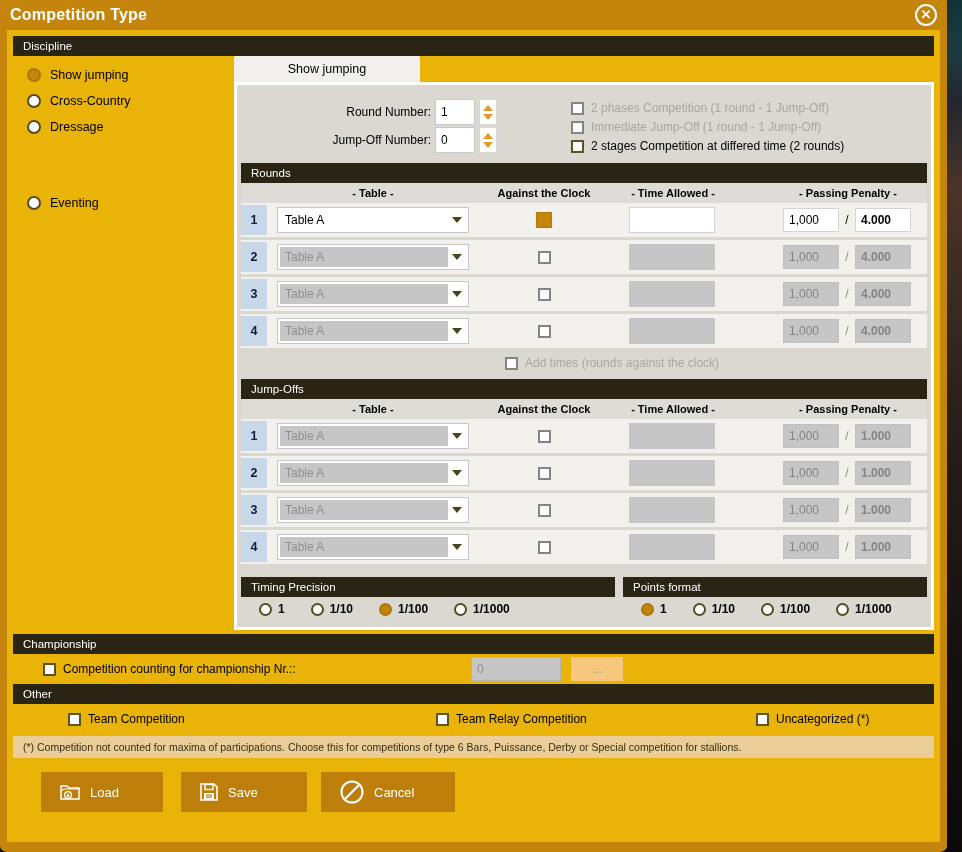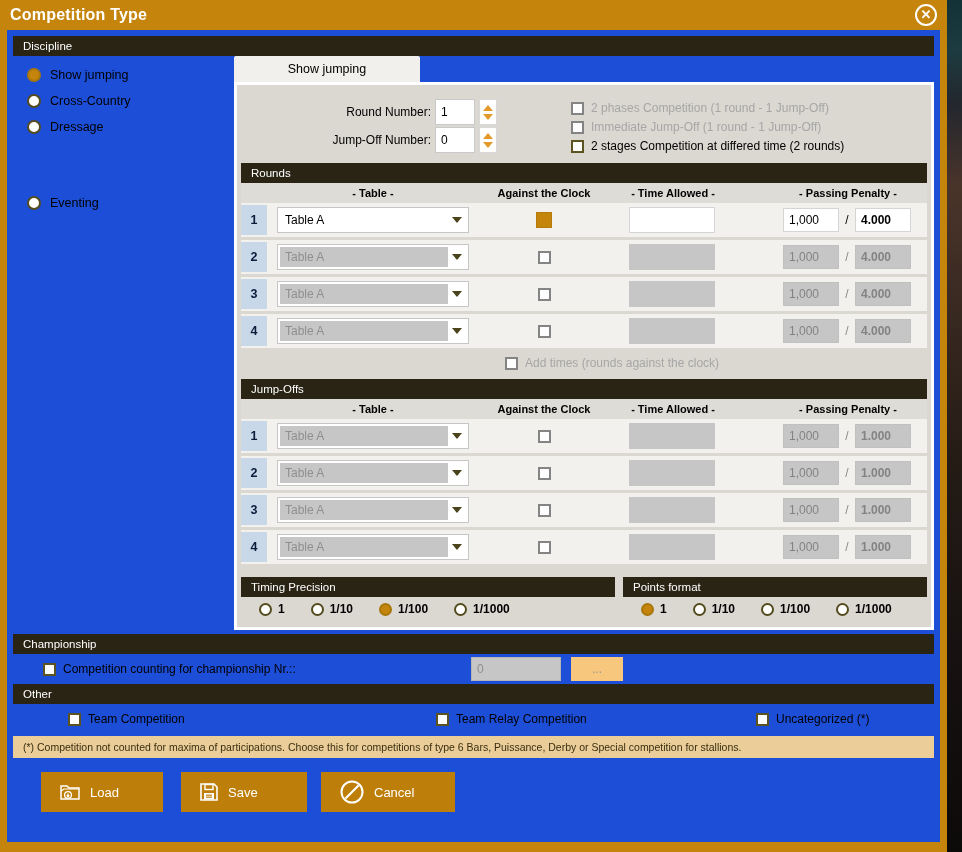--- a/index.html
+++ b/index.html
@@ -3,27 +3,27 @@
 <meta charset="utf-8">
 <style>
   * { box-sizing: border-box; margin: 0; padding: 0; }
   html,body { width:962px; height:852px; }
   body { font-family:"Liberation Sans", sans-serif; }
   .screen { position:relative; width:962px; height:852px; overflow:hidden; background:#111; }
   .desktop-bg { position:absolute; right:0; top:0; width:18px; height:852px;
     background:linear-gradient(180deg,#123237 0%,#1d3b40 6%,#23272e 12%,#4a342a 22%,#3a2a22 35%,#241b15 55%,#171211 75%,#0c0a09 100%); }
   .dialog { position:absolute; left:0; top:0; width:947px; height:852px;
     border-left:7px solid #C5840C; border-right:7px solid #C5840C; border-bottom:10px solid #C5840C;
-    display:flex; flex-direction:column; background:#D5D2CB; }
+    display:flex; flex-direction:column; background:#D5D2CB;border-radius:7px; }
   .titlebar { height:30px; margin:-0px -7px 0 -7px; background:#C5840C; display:flex; align-items:center; padding:0 10px; flex:0 0 30px; }
   .title { color:#fff; font-size:16px; font-weight:bold; letter-spacing:.2px; }
   .close { margin-left:auto; width:22px; height:22px; border:2px solid #fff; border-radius:50%;
     display:flex; align-items:center; justify-content:center; cursor:pointer; }
   .close-x { color:#fff; font-size:13px; font-weight:bold; line-height:1; transform:translateY(-1px); }
-  .content { flex:1; padding:6px 6px 8px 6px; display:flex; flex-direction:column; background:#1d4ed8; }
+  .content { flex:1; padding:6px 6px 8px 6px; display:flex; flex-direction:column; background:#eab308; }
 
   .groupbar { height:20px; background:#2A2415; color:#fff; font-size:11.5px; display:flex; align-items:center; padding-left:10px; flex:0 0 20px; }
 
   .main-row { display:flex; }
   .left-col { width:221px; flex:0 0 221px; padding-top:4px; }
   .radio-row { display:flex; align-items:center; gap:9px; margin:8px 0 12px 14px; font-size:12.5px; color:#000; cursor:pointer; }
   .radio { width:14px; height:14px; border-radius:50%; border:2px solid #544C1E; background:#fff; flex:0 0 14px; }
   .radio.selected { background:#C5840C; border-color:#A87708; }
   .radio-row.gap-top { margin-top:62px; }
 

